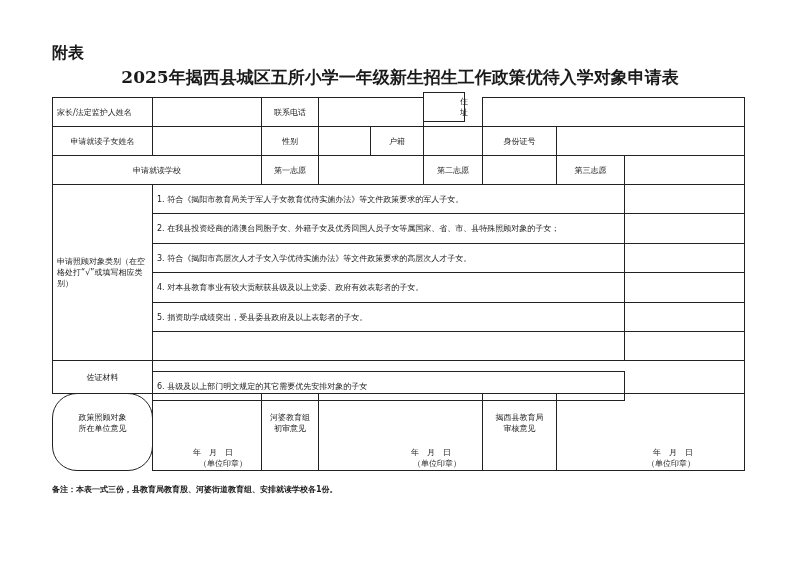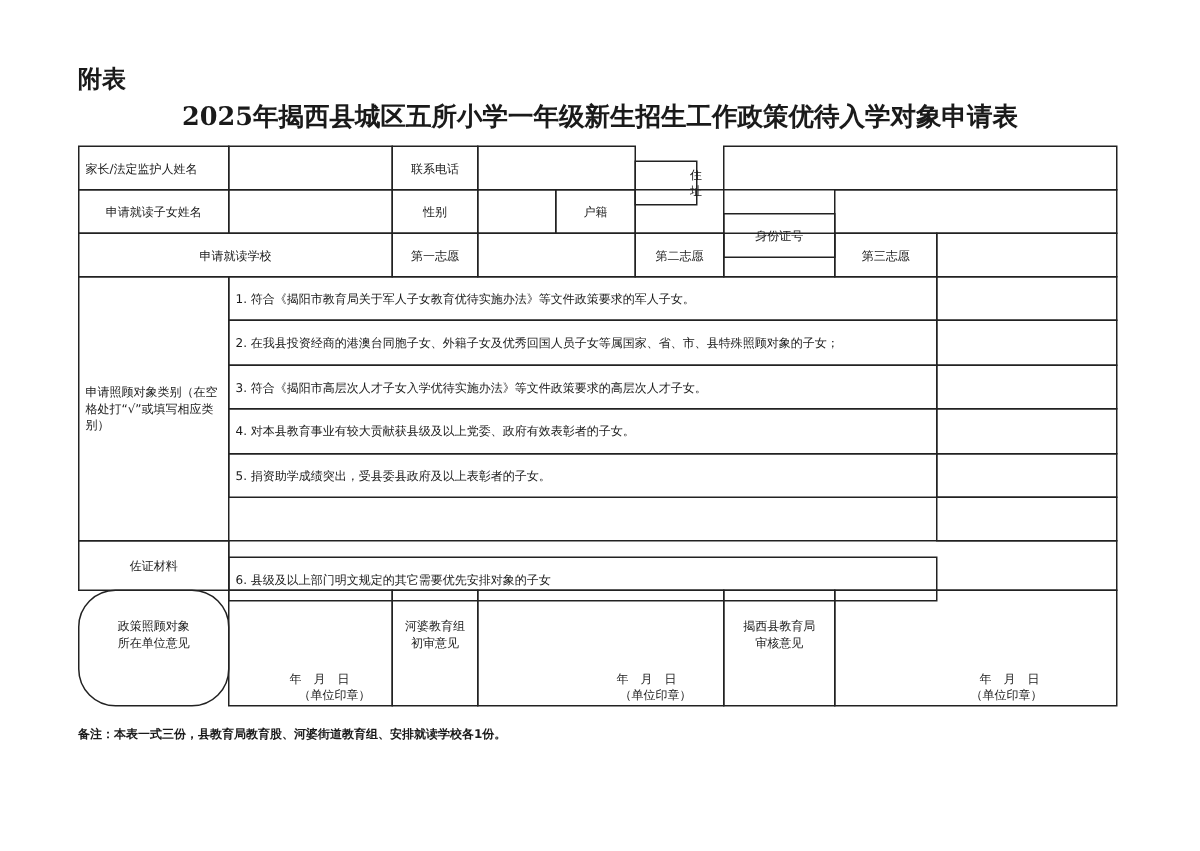--- a/index.html
+++ b/index.html
@@ -23,30 +23,30 @@
 </head>
 <body>
 
 <div class="attach">附表</div>
 <div class="title">2025年揭西县城区五所小学一年级新生招生工作政策优待入学对象申请表</div>
 
 <div class="cell left" style="left:52px;top:97px;width:101px;height:30px;">家长/法定监护人姓名</div>
 <div class="cell" style="left:152px;top:97px;width:110px;height:30px;"></div>
 <div class="cell center" style="left:261px;top:97px;width:58px;height:30px;">联系电话</div>
 <div class="cell" style="left:318px;top:97px;width:106px;height:30px;"></div>
-<div class="cell center" style="left:423px;top:107px;width:40px;height:30px;padding-left:40px;">住址</div>
+<div class="cell center" style="left:423px;top:92px;width:40px;height:30px;padding-left:40px;">住址</div>
 <div class="cell" style="left:482px;top:97px;width:263px;height:30px;"></div>
 
 <div class="cell center" style="left:52px;top:126px;width:101px;height:30px;">申请就读子女姓名</div>
 <div class="cell" style="left:152px;top:126px;width:110px;height:30px;"></div>
 <div class="cell center" style="left:261px;top:126px;width:58px;height:30px;">性别</div>
 <div class="cell" style="left:318px;top:126px;width:53px;height:30px;"></div>
 <div class="cell center" style="left:370px;top:126px;width:54px;height:30px;">户籍</div>
 <div class="cell" style="left:423px;top:126px;width:60px;height:30px;"></div>
-<div class="cell center" style="left:482px;top:142px;width:75px;height:30px;">身份证号</div>
+<div class="cell center" style="left:482px;top:126px;width:75px;height:30px;">身份证号</div>
 <div class="cell" style="left:556px;top:126px;width:189px;height:30px;"></div>
 
 <div class="cell center" style="left:52px;top:155px;width:210px;height:30px;">申请就读学校</div>
 <div class="cell center" style="left:261px;top:155px;width:58px;height:30px;">第一志愿</div>
 <div class="cell" style="left:318px;top:155px;width:106px;height:30px;"></div>
 <div class="cell center" style="left:423px;top:155px;width:60px;height:30px;">第二志愿</div>
 <div class="cell" style="left:482px;top:155px;width:75px;height:30px;"></div>
 <div class="cell center" style="left:556px;top:155px;width:69px;height:30px;">第三志愿</div>
 <div class="cell" style="left:624px;top:155px;width:121px;height:30px;"></div>
 

